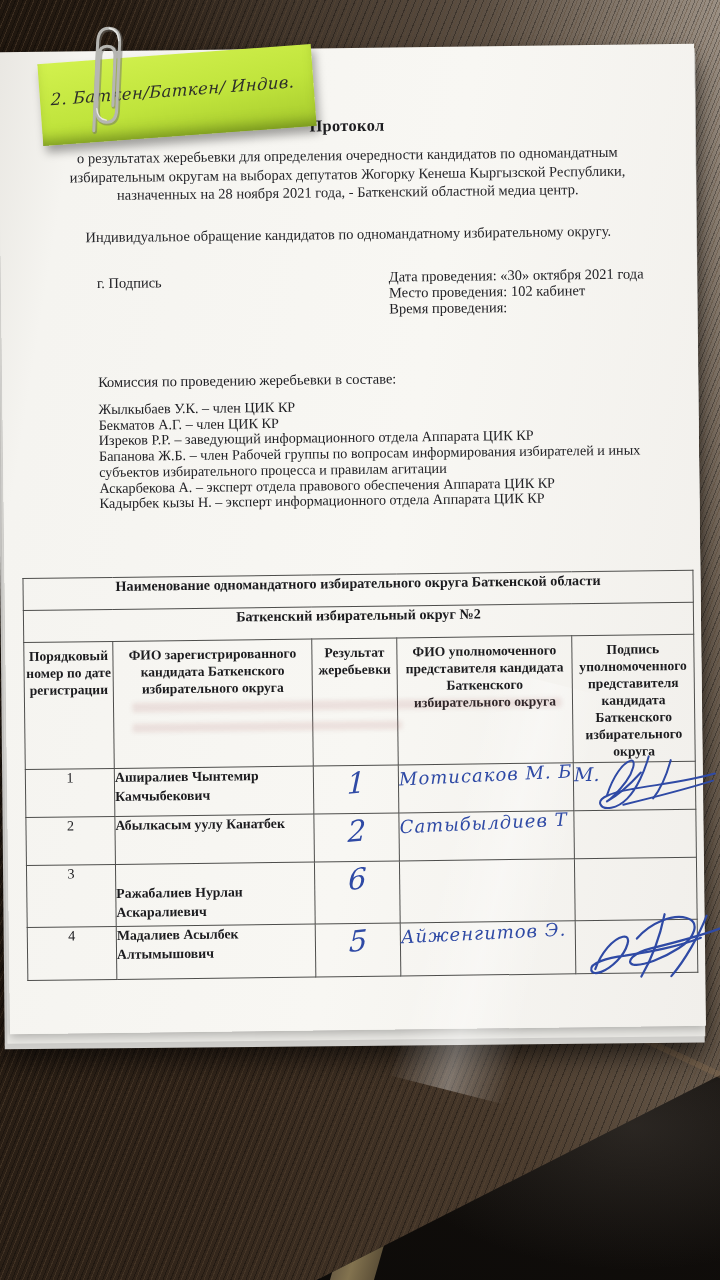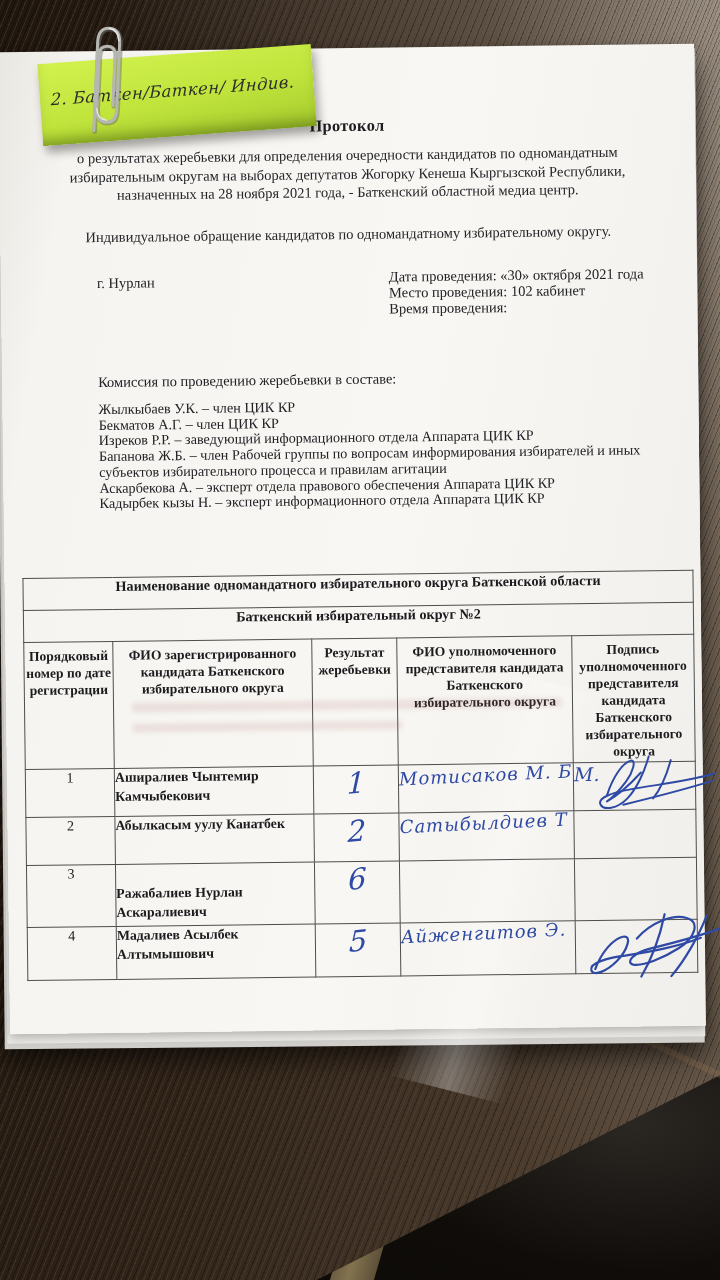--- a/index.html
+++ b/index.html
@@ -121,21 +121,21 @@
   <div class="sheet3"></div>
   <div class="sheet2"></div>
 
   <div class="paper">
     <div class="sheen"></div>
 
     <div class="doc-title">Протокол</div>
     <div class="doc-intro">о результатах жеребьевки для определения очередности кандидатов по одномандатным избирательным округам на выборах депутатов Жогорку Кенеша Кыргызской Республики, назначенных на 28 ноября 2021 года, -  Баткенский областной медиа центр.</div>
     <div class="doc-subtitle">Индивидуальное обращение кандидатов по одномандатному избирательному округу.</div>
 
-    <div class="city">г. Нурлан</div>
+    <div class="city">г. Подпись</div>
     <div class="meta">
       <div>Дата проведения: «30» октября 2021 года</div>
       <div>Место проведения: 102 кабинет</div>
       <div>Время проведения:</div>
     </div>
 
     <div class="commission-heading">Комиссия по проведению жеребьевки в составе:</div>
     <div class="commission">
       <div>Жылкыбаев У.К. – член ЦИК КР</div>
       <div>Бекматов А.Г. – член ЦИК КР</div>

